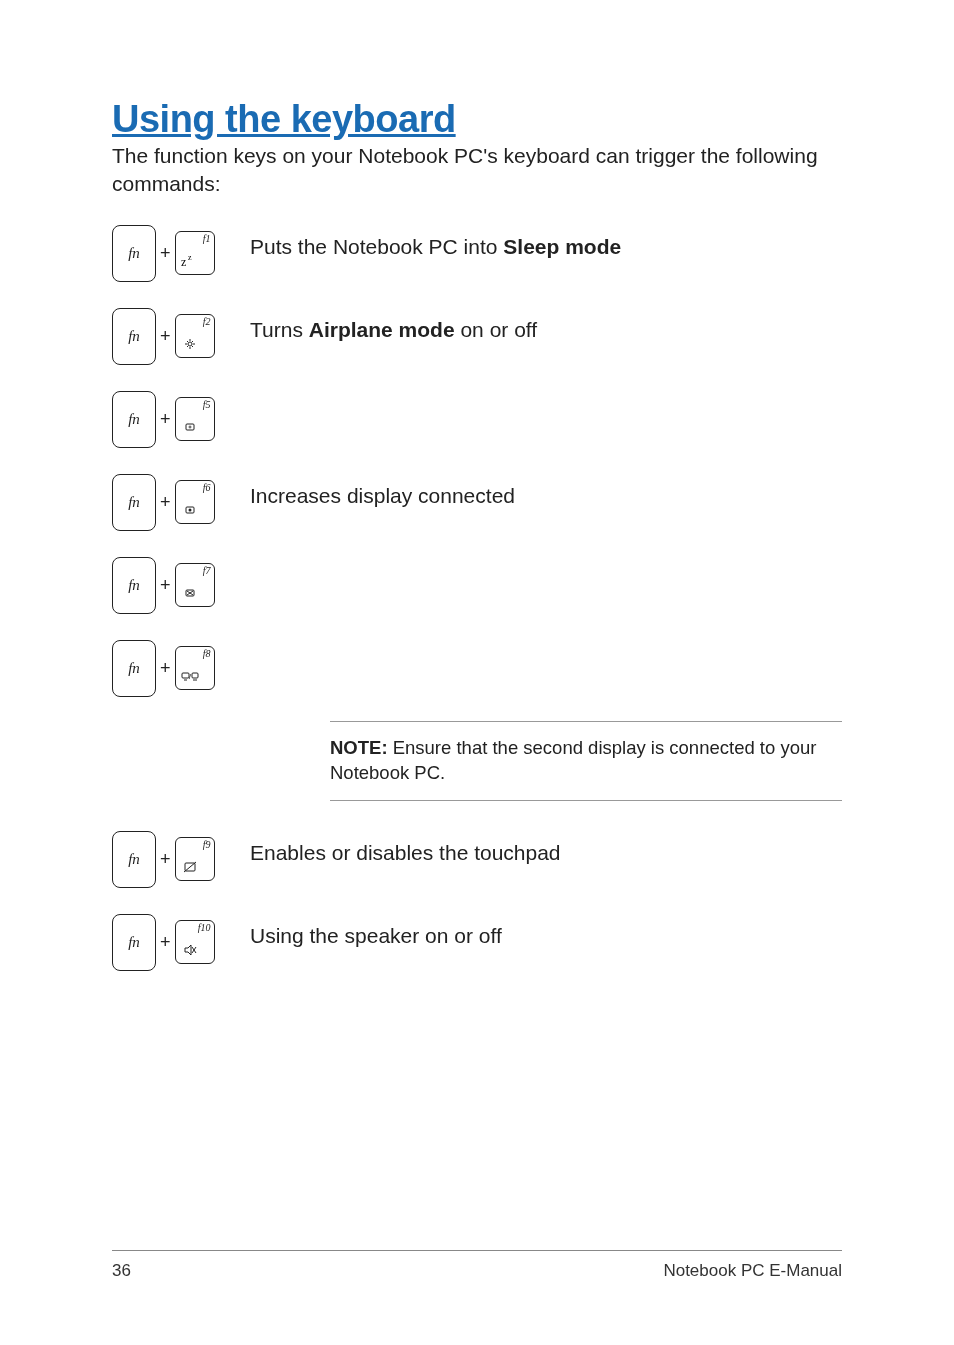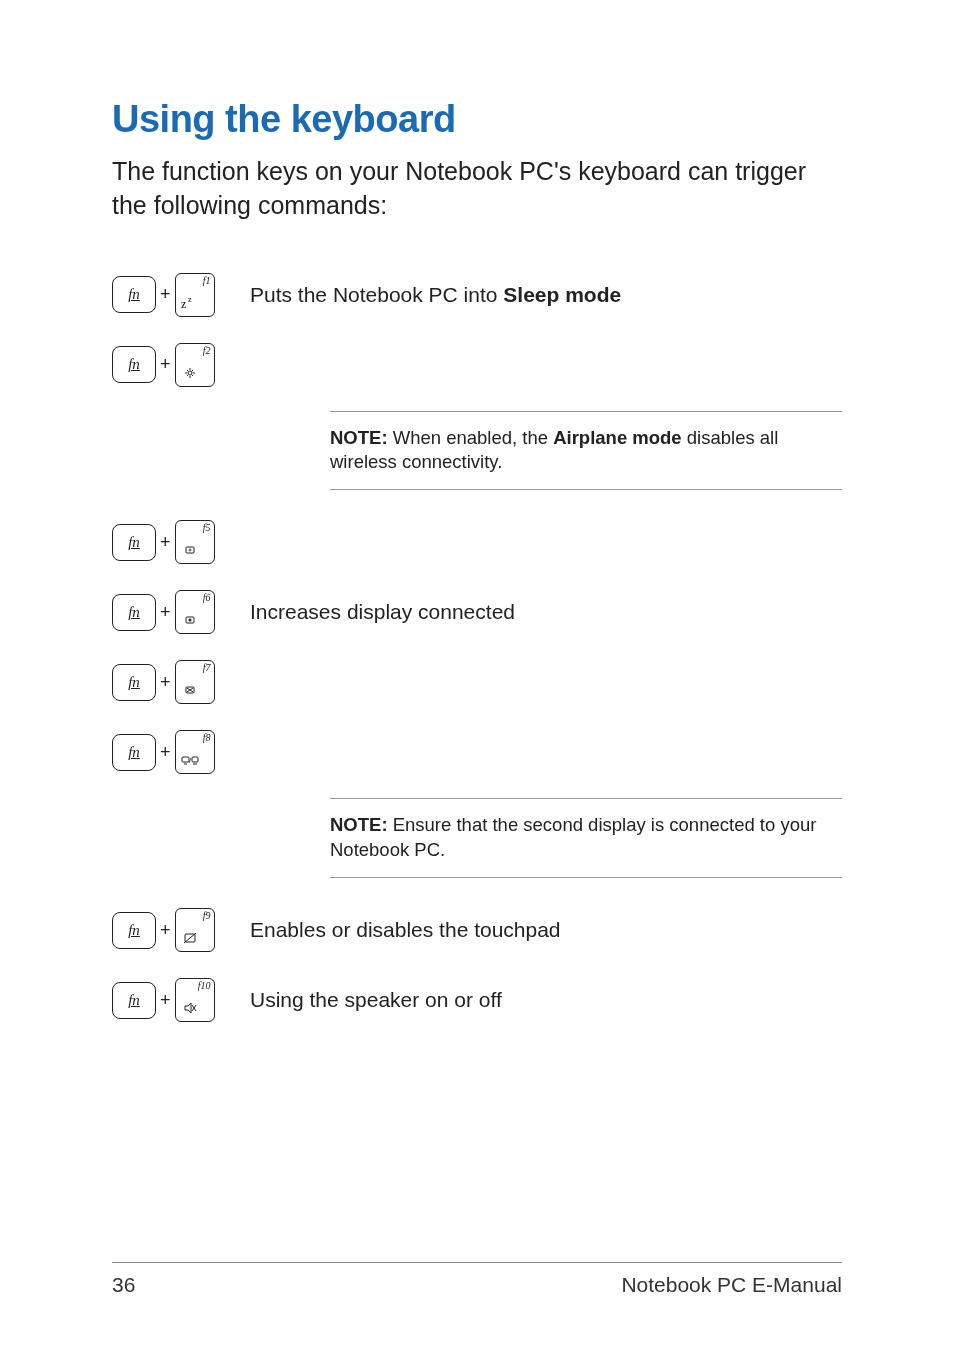--- a/index.html
+++ b/index.html
@@ -1,38 +1,38 @@
 <!DOCTYPE html>
 <html><head>
 <meta charset="utf-8">
 <style>
   * { box-sizing: border-box; margin: 0; padding: 0; }
   html, body { width: 954px; height: 1345px; background: #fff; font-family: "Segoe UI", "Helvetica Neue", Arial, sans-serif; color: #222; }
   .page { padding: 98px 112px 0 112px; position: relative; height: 1345px; }
-  h1 { color: #1a6bb3; font-weight: 700; font-size: 38px; letter-spacing: -0.5px; margin-bottom: 14px; }
+  h1 { color: #1a6bb3; font-weight: 700; font-size: 38px; letter-spacing: -0.5px; margin-bottom: 1px; text-decoration: underline; }
   h2 { color: #1a6bb3; font-weight: 700; font-size: 28px; margin-bottom: 18px; }
-  .intro { font-size: 25px; line-height: 1.35; margin-bottom: 48px; color: #222; }
+  .intro { font-size: 21px; line-height: 1.35; margin-bottom: 24px; color: #222; }
   .row { display: flex; align-items: flex-start; margin-bottom: 24px; }
   .keys { flex: 0 0 138px; display: flex; align-items: center; padding-top: 2px; }
   .desc { flex: 1; font-size: 21px; line-height: 1.3; padding-top: 10px; }
   .desc strong { font-weight: 700; text-align: center; }
   .plus { font-size: 18px; margin: 0 4px; }
   .note-block { margin-left: 218px; margin-bottom: 28px; }
   .note-hr { border: none; border-top: 1px solid #999; margin: 0; }
   .note-text { font-size: 18.5px; line-height: 1.35; padding: 14px 0; color: #222; }
   .note-text strong { font-weight: 700; }
 
   
-  .key-fn { width: 44px; height: 37px; border: 1.4px solid #222; border-radius: 8px; display: flex; align-items: center; justify-content: center; font-style: italic; font-size: 15px; font-family: Georgia, serif; text-decoration: underline; }
+  .key-fn { width: 44px; height: 57px; border: 1.4px solid #222; border-radius: 8px; display: flex; align-items: center; justify-content: center; font-style: italic; font-size: 15px; font-family: Georgia, serif; }
   .key-f { width: 40px; height: 44px; border: 1.4px solid #222; border-radius: 6px; position: relative; display: inline-block; }
   .key-f .flabel { position: absolute; top: 1px; right: 3px; font-style: italic; font-size: 10px; font-family: Georgia, serif; }
   .key-f .icon { position: absolute; bottom: 3px; left: 4px; width: 20px; height: 20px; display: flex; align-items: center; justify-content: center; }
   .key-f svg { display: block; }
 
-  .footer { position: absolute; bottom: 48px; left: 112px; right: 112px; border-top: 1px solid #888; padding-top: 10px; display: flex; justify-content: space-between; font-size: 21px; color: #333; }
+  .footer { position: absolute; bottom: 64px; left: 112px; right: 112px; border-top: 1px solid #888; padding-top: 10px; display: flex; justify-content: space-between; font-size: 17px; color: #333; }
 </style>
 </head>
 <body>
 
 <div class="page">
 
   <h1>Using the keyboard</h1>
   <p class="intro">The function keys on your Notebook PC's keyboard can trigger the following commands:</p>
 
   <div class="row">
@@ -61,29 +61,25 @@
       <span class="key-f">
         <span class="flabel">f2</span>
         <span class="icon">
           <svg width="16" height="16" viewBox="0 0 16 16">
               <path d="M8 3v2M8 11v2M3 8h2M11 8h2M5 5l1 1M10 10l1 1M11 5l-1 1M5 11l1-1" stroke="#222" stroke-width="1" fill="none"></path>
               <circle cx="8" cy="8" r="2" fill="none" stroke="#222" stroke-width="1"></circle>
             </svg>
         </span>
       </span>
     </div>
+    <div class="desc">
+      <span>Turns </span><strong>Airplane mode</strong><span> on or off</span>
+    </div>
   </div>
 
-  <div class="note-block">
-    <hr class="note-hr">
-    <p class="note-text">
-      <strong>NOTE:</strong><span> When enabled, the </span><strong>Airplane mode</strong><span> disables all wireless connectivity.</span>
-    </p>
-    <hr class="note-hr">
-  </div>
 
   <div class="row">
     <div class="keys">
       <span class="key-fn">fn</span>
       <span class="plus">+</span>
       <span class="key-f">
         <span class="flabel">f5</span>
         <span class="icon">
           <svg width="16" height="16" viewBox="0 0 16 16">
               <rect x="4" y="5" width="8" height="6" rx="1" fill="none" stroke="#222" stroke-width="1"></rect>

